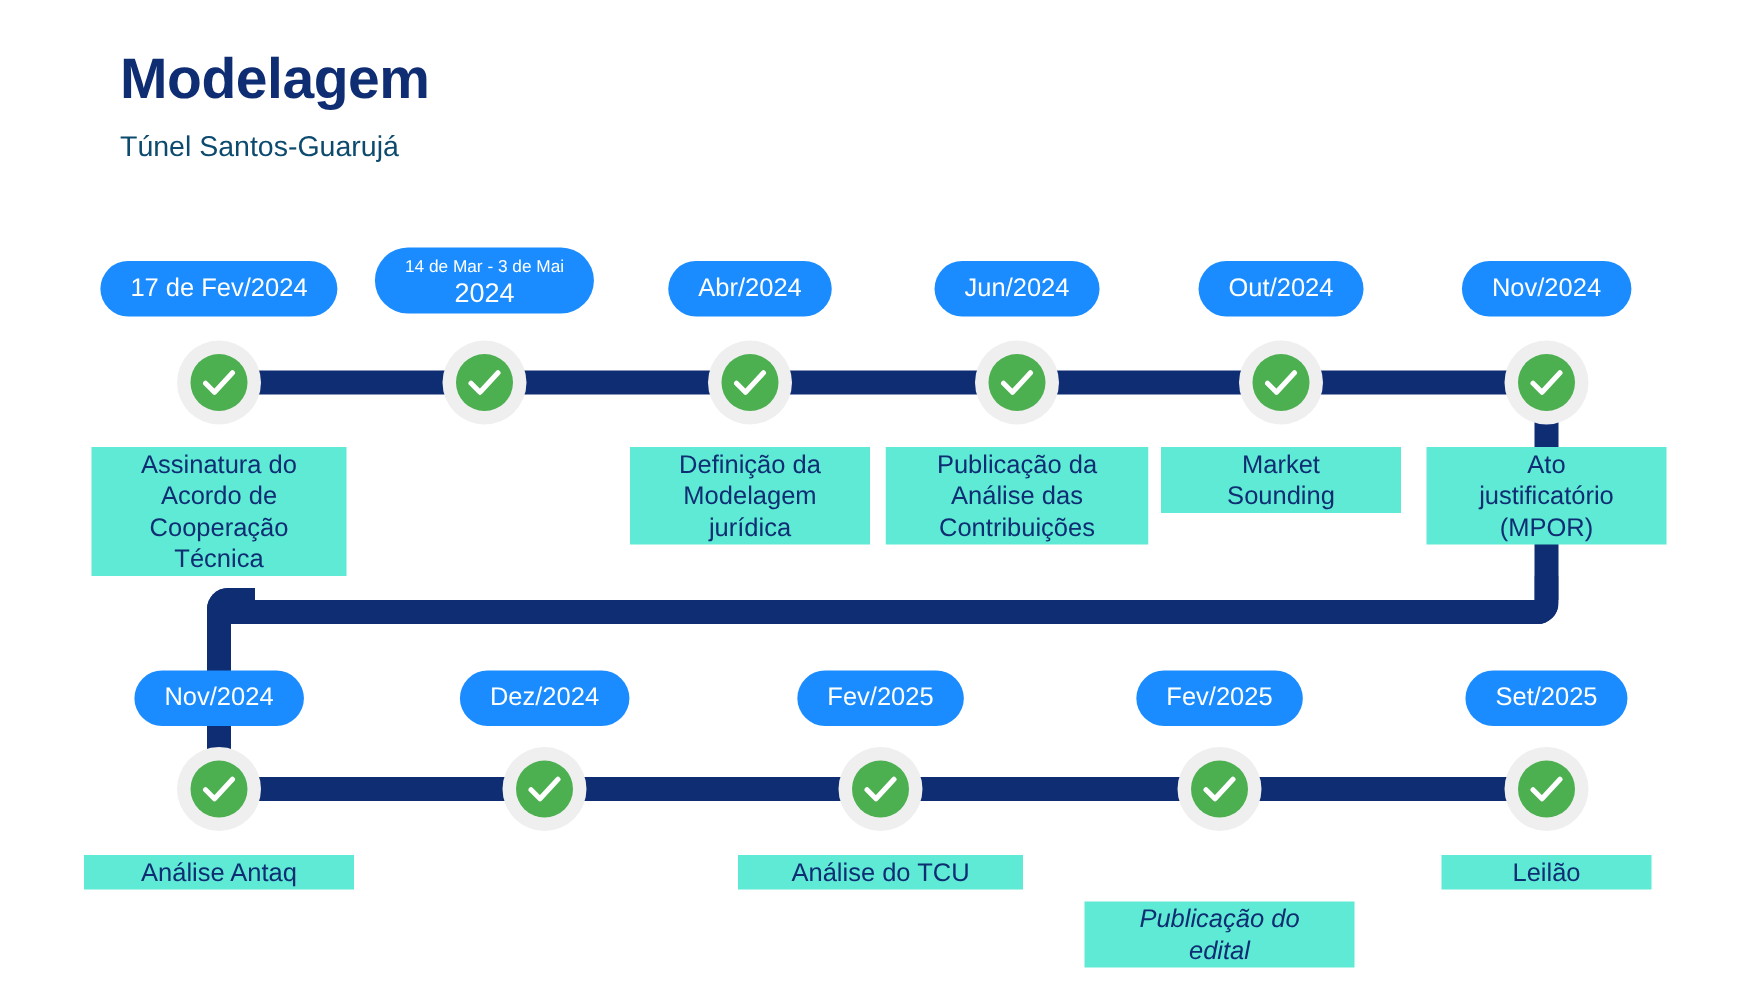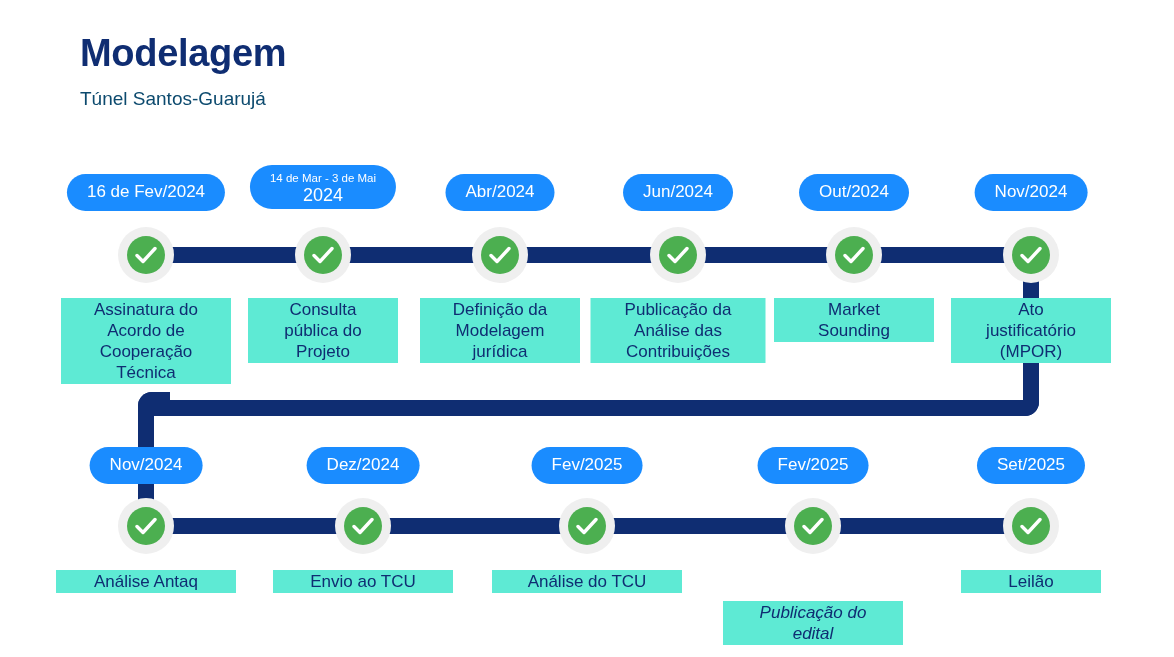--- a/index.html
+++ b/index.html
@@ -187,21 +187,21 @@
   <div class="rail rail-h" style="left:146px; top:247px; width:885px;"></div>
 
   <div id="drop-right"></div>
   <div id="corner-right"></div>
   <div id="rail-mid"></div>
   <div id="corner-left"></div>
   <div id="drop-left"></div>
 
   <div class="rail rail-h" style="left:146px; top:518px; width:885px;"></div>
 
-  <div class="pill pill-single" style="left:146px; top:174px;"><span>16 de Fev/2024</span></div>
+  <div class="pill pill-single" style="left:146px; top:174px;"><span>17 de Fev/2024</span></div>
 
   <div class="pill pill-double" style="left:323px; top:165px;">
     <span class="pill-line1">14 de Mar - 3 de Mai</span>
     <span class="pill-line2">2024</span>
   </div>
 
   <div class="pill pill-single" style="left:500px; top:174px;"><span>Abr/2024</span></div>
 
   <div class="pill pill-single" style="left:678px; top:174px;"><span>Jun/2024</span></div>
 
@@ -249,23 +249,20 @@
       <svg width="22" height="20" viewBox="0 0 22 20">
           <path d="M2 10.5 L8 16.5 L20 3.5" stroke="#ffffff" stroke-width="3.4" fill="none" stroke-linecap="round" stroke-linejoin="round"></path>
         </svg>
     </div>
   </div>
 
   <div class="step-label" style="left:146px; top:298px; width:170px;">Assinatura do
 Acordo de
 Cooperação
 Técnica</div>
-  <div class="step-label" style="left:323px; top:298px; width:150px;">Consulta
-pública do
-Projeto</div>
   <div class="step-label" style="left:500px; top:298px; width:160px;">Definição da
 Modelagem
 jurídica</div>
   <div class="step-label" style="left:678px; top:298px; width:175px;">Publicação da
 Análise das
 Contribuições</div>
   <div class="step-label" style="left:854px; top:298px; width:160px;">Market
 Sounding</div>
   <div class="step-label" style="left:1031px; top:298px; width:160px;">Ato
 justificatório
@@ -307,19 +304,18 @@
   </div>
   <div class="node" style="left:1031px; top:526px;">
     <div class="node-inner">
       <svg width="22" height="20" viewBox="0 0 22 20">
           <path d="M2 10.5 L8 16.5 L20 3.5" stroke="#ffffff" stroke-width="3.4" fill="none" stroke-linecap="round" stroke-linejoin="round"></path>
         </svg>
     </div>
   </div>
 
   <div class="step-label" style="left:146px; top:570px; width:180px;">Análise Antaq</div>
-  <div class="step-label" style="left:363px; top:570px; width:180px;">Envio ao TCU</div>
   <div class="step-label" style="left:587px; top:570px; width:190px;">Análise do TCU</div>
   <div class="step-label" style="left:813px; top:601px; width:180px;font-style:italic;">Publicação do
 edital</div>
   <div class="step-label" style="left:1031px; top:570px; width:140px;">Leilão</div>
 
 </div>
 
 </body></html>

